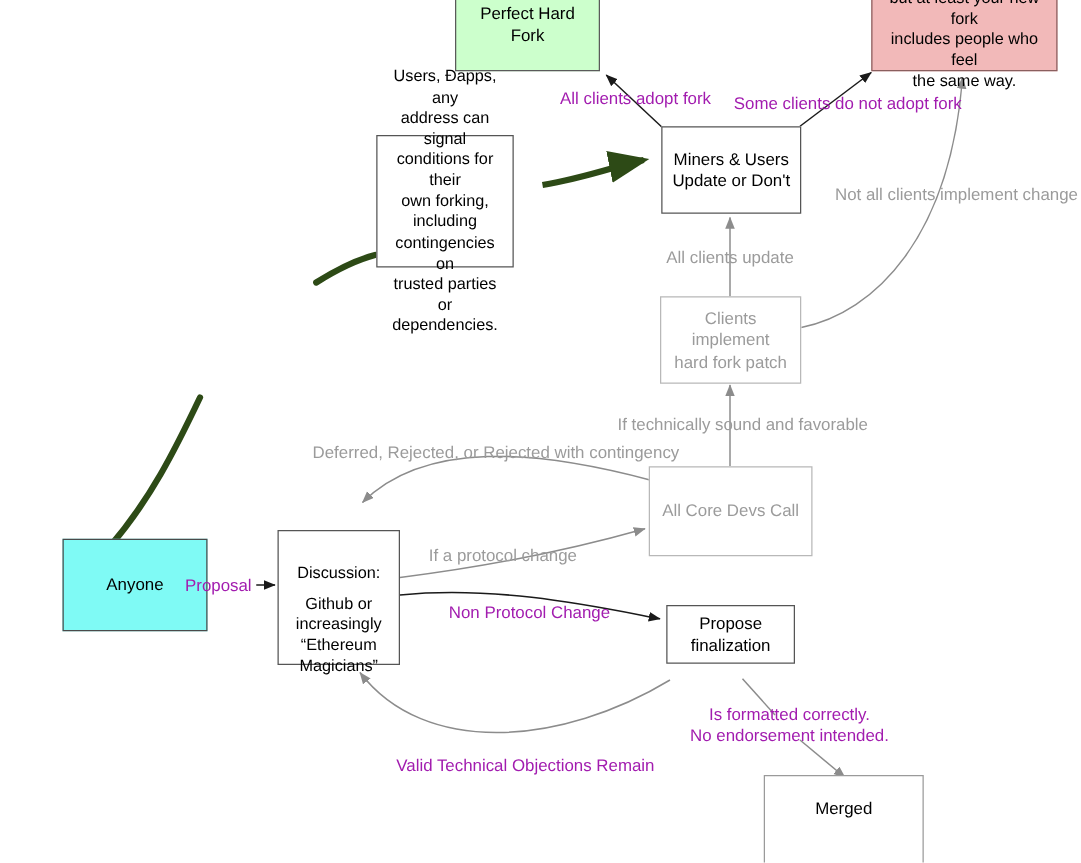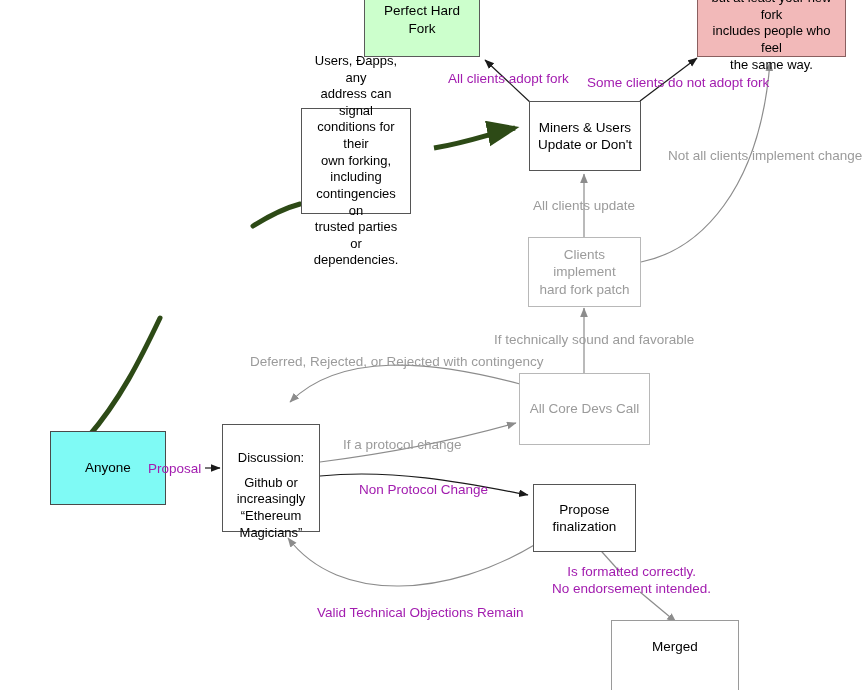--- a/index.html
+++ b/index.html
@@ -141,21 +141,21 @@
   </div>
 
   <div class="node" style="left:222px; top:424px; width:98px; height:108px; flex-direction:column; justify-content:flex-start; padding-top:25px; font-size:13px;">
     <span>Discussion:</span>
     <span style="margin-top:8px; white-space:pre-line;">Github or
 increasingly
 “Ethereum
 Magicians”</span>
   </div>
 
-  <div class="node" style="left:533px; top:484px; width:103px; height:68px;">
+  <div class="node" style="left:533px; top:484px; width:103px; height:47px;">
     <span>Propose
 finalization</span>
   </div>
 
   <div class="node merged" style="left:611px; top:620px; width:128px; height:86px;">
     <span style="position:relative; top:-16px;">Merged</span>
   </div>
 
   <div class="edge-label" style="left:448px; top:71px;">All clients adopt fork</div>
 

